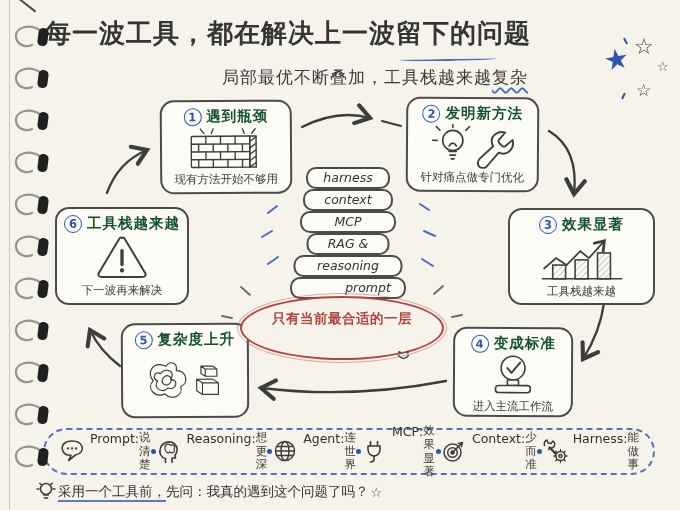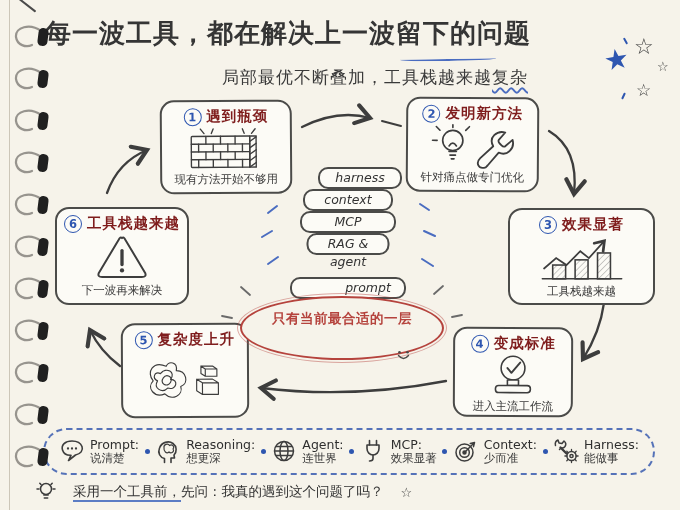--- a/index.html
+++ b/index.html
@@ -47,54 +47,54 @@
   .s1{left:160px;top:100px;width:132px;height:94px;transform:rotate(-.4deg);}
   .s2{left:406px;top:97px;width:133px;height:95px;transform:rotate(.4deg);}
   .s3{left:508px;top:208px;width:147px;height:97px;}
   .s4{left:453px;top:327px;width:120px;height:90px;transform:rotate(.3deg);}
   .s5{left:121px;top:323px;width:128px;height:95px;transform:rotate(-.3deg);}
   .s6{left:55px;top:207px;width:134px;height:98px;}
   .step-head{display:flex;align-items:center;gap:5px;}
   .num{flex:none;width:18px;height:18px;border:1.8px solid var(--blue);border-radius:50%;
        color:var(--blue);font-size:11.5px;font-weight:bold;display:flex;
        align-items:center;justify-content:center;}
-  .step-title{font-size:14.5px;font-weight:bold;letter-spacing:1px;color:#7f1d1d;white-space:nowrap;}
+  .step-title{font-size:14.5px;font-weight:bold;letter-spacing:1px;color:#14532d;white-space:nowrap;}
   .step-icon{flex:1;display:flex;align-items:center;justify-content:center;}
   .step-caption{font-size:11.5px;white-space:nowrap;color:#3a3a3a;}
   .s5 .step-caption{font-size:10px;}
 
   
   .layer{position:absolute;left:348px;transform:translateX(-50%);height:22px;
          background:var(--card);border:2px solid #4b4b49;border-radius:10px;
          text-align:center;font-size:12.5px;font-style:italic;line-height:18px;
          color:#333;z-index:3;}
-  .l0{top:167px;width:84px;margin-left:12px;} .l1{top:189px;width:90px;} .l2{top:211px;width:96px;}
+  .l0{top:167px;width:84px;} .l1{top:189px;width:90px;} .l2{top:211px;width:96px;}
   .l3{top:233px;width:83px;} .l4{top:255px;width:109px;} .l5{top:277px;width:116px;padding-left:40px;}
 
   
   #center-note{position:absolute;left:240px;top:296px;width:204px;height:64px;
        border:2px solid var(--red);border-radius:50%;outline:1px solid rgba(181,67,61,.45);
        outline-offset:2px;text-align:center;padding-top:10px;z-index:3;background:var(--paper);}
   #center-note .rl{font-size:13.5px;font-weight:bold;color:var(--red);line-height:1.55;
        letter-spacing:.5px;white-space:nowrap;}
   #smiley{position:absolute;left:396px;top:350px;z-index:4;}
 
   
   #legend{position:absolute;left:43px;top:428px;width:612px;height:47px;
       border:2px dashed #5572b8;border-radius:24px;display:flex;align-items:center;
       justify-content:space-between;padding:0 14px;z-index:3;}
   .leg-item{display:flex;align-items:center;gap:5px;}
   .leg-icon{flex:none;}
-  .leg-text{display:flex;flex-direction:column;line-height:1.2;}
+  .leg-text{display:flex;line-height:1.2;}
   .leg-name{font-size:12.5px;color:#2f2f2f;}
   .leg-desc{font-size:11.5px;color:#3a3a3a;}
   .leg-dot{flex:none;width:5px;height:5px;border-radius:50%;background:var(--blue);}
 
   
-  #footer{position:absolute;left:36px;top:481px;display:flex;align-items:center;gap:17px;
+  #footer{position:absolute;left:36px;top:481px;display:flex;align-items:center;gap:2px;
       font-size:13.5px;color:#333;z-index:3;}
   #footer .lead{border-bottom:2px solid #5b7cc4;padding-bottom:1px;}
   #footer .fstar{color:#444;font-size:13px;}
 </style>
 </head>
 <body>
 
 <div id="canvas">
 
   <div id="paper-edge"></div>
@@ -344,20 +344,21 @@
         </g>
       </svg>
     </div>
     <div class="step-caption">下一波再来解决</div>
   </div>
 
   <div class="layer l0">harness</div>
   <div class="layer l1">context</div>
   <div class="layer l2">MCP</div>
   <div class="layer l3">RAG &amp; agent</div>
+  <div class="layer l4">reasoning</div>
   <div class="layer l5">prompt</div>
 
   <div id="center-note">
     <div class="rl">只有当前最合适的一层</div>
   </div>
   <svg id="smiley" width="15" height="11" viewBox="0 0 15 11">
     <circle cx="3.5" cy="2.2" r="1.3" fill="#4b4b49"></circle>
     <circle cx="11.5" cy="2.2" r="1.3" fill="#4b4b49"></circle>
     <path d="M2.5 5.5 q5 6 10 0" stroke="#4b4b49" stroke-width="1.4" fill="none" stroke-linecap="round"></path>
   </svg>

